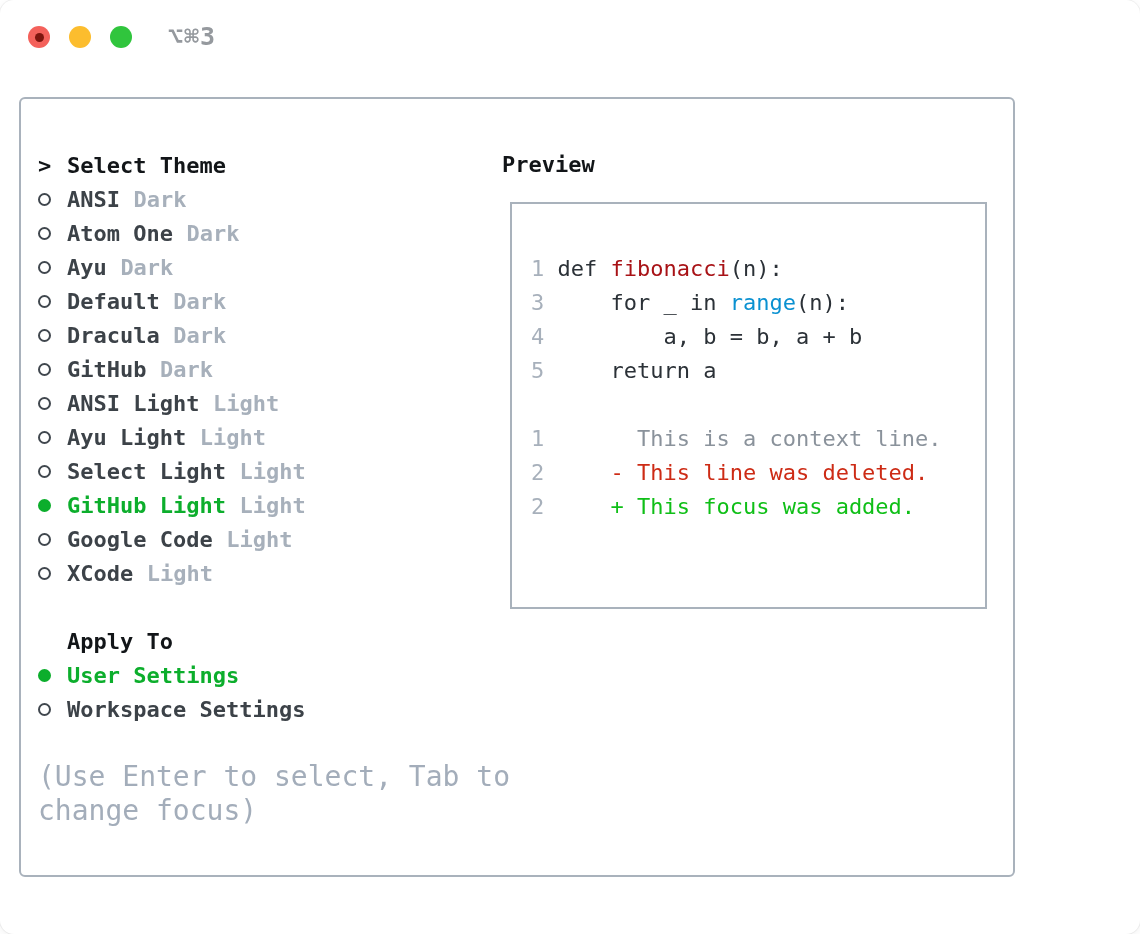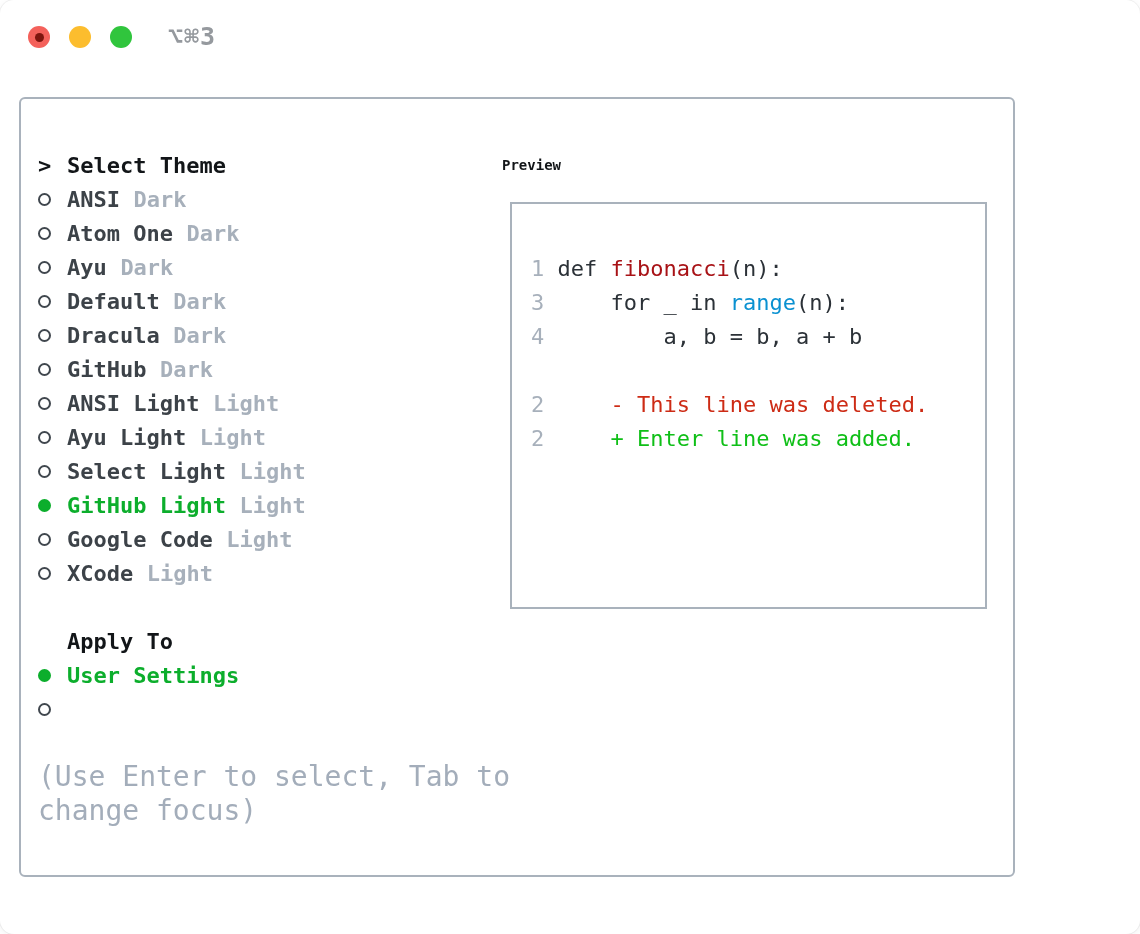--- a/index.html
+++ b/index.html
@@ -31,21 +31,21 @@
   .theme-name{color:var(--ink-dark);}
   .row.selected .theme-name{color:var(--green);}
   .tag{color:var(--muted);margin-left:0.62em;}
   .apply-heading{color:var(--ink-black);text-align:right;}
   .row.selected .opt-name{color:var(--green);text-align:center;}
   .spacer{height:34px;}
   .hint{color:var(--hint);font-size:28px;line-height:34px;}
 
   
   .preview-heading{position:absolute;left:481px;top:49px;height:34px;line-height:34px;
-                   font-size:14px;font-weight:bold;color:var(--ink-black);}
+                   font-size:22px;font-weight:bold;color:var(--ink-black);}
   .preview-box{position:absolute;left:489px;top:103px;width:477px;height:407px;
                border:2px solid var(--border);box-sizing:border-box;background:#fff;
                padding:48px 0 16px 19px;overflow:hidden;}
   .pline{height:34px;line-height:34px;white-space:pre;font-size:22px;color:var(--code-ink);}
   .lineno{display:inline-block;width:2ch;color:var(--muted);}
   .seg-plain{color:var(--code-ink);}
   .seg-function{color:var(--red-func);}
   .seg-builtin{color:var(--blue);}
   .seg-number{color:var(--teal);}
   .seg-context{color:var(--ctx-gray);}
@@ -87,34 +87,36 @@
         </div>
 
       <div class="spacer"></div>
 
       <div class="row apply-heading">
         <span class="lead"></span><span>Apply To</span>
       </div>
 
       <div id="apply-list">
           <div class="row selected"><span class="lead"><span class="radio on"></span></span><span class="opt-name">User Settings</span></div>
-          <div class="row"><span class="lead"><span class="radio"></span></span></div>
+          <div class="row"><span class="lead"><span class="radio"></span></span><span class="opt-name">Workspace Settings</span></div>
         </div>
 
       <div class="spacer"></div>
 
       <div class="hint">
         <div>(Use Enter to select, Tab to</div>
         <div>change focus)</div>
       </div>
     </div>
 
     <div class="preview-heading">Preview</div>
     <div class="preview-box" id="preview-box">
         <div class="pline"><span class="lineno">1</span><span class="seg-plain">def </span><span class="seg-function">fibonacci</span><span class="seg-plain">(n):</span></div>
         <div class="pline"><span class="lineno">3</span><span class="seg-plain">    for _ in </span><span class="seg-builtin">range</span><span class="seg-plain">(n):</span></div>
         <div class="pline"><span class="lineno">4</span><span class="seg-plain">        a, b = b, a + b</span></div>
+        <div class="pline"><span class="lineno">5</span><span class="seg-plain">    return a</span></div>
         <div class="pline"><span class="lineno"></span></div>
+        <div class="pline"><span class="lineno">1</span><span class="seg-context">      This is a context line.</span></div>
         <div class="pline"><span class="lineno">2</span><span class="seg-deleted">    - This line was deleted.</span></div>
-        <div class="pline"><span class="lineno">2</span><span class="seg-added">    + Enter line was added.</span></div>
+        <div class="pline"><span class="lineno">2</span><span class="seg-added">    + This focus was added.</span></div>
       </div>
   </div>
 </div>
 
 </body></html>

